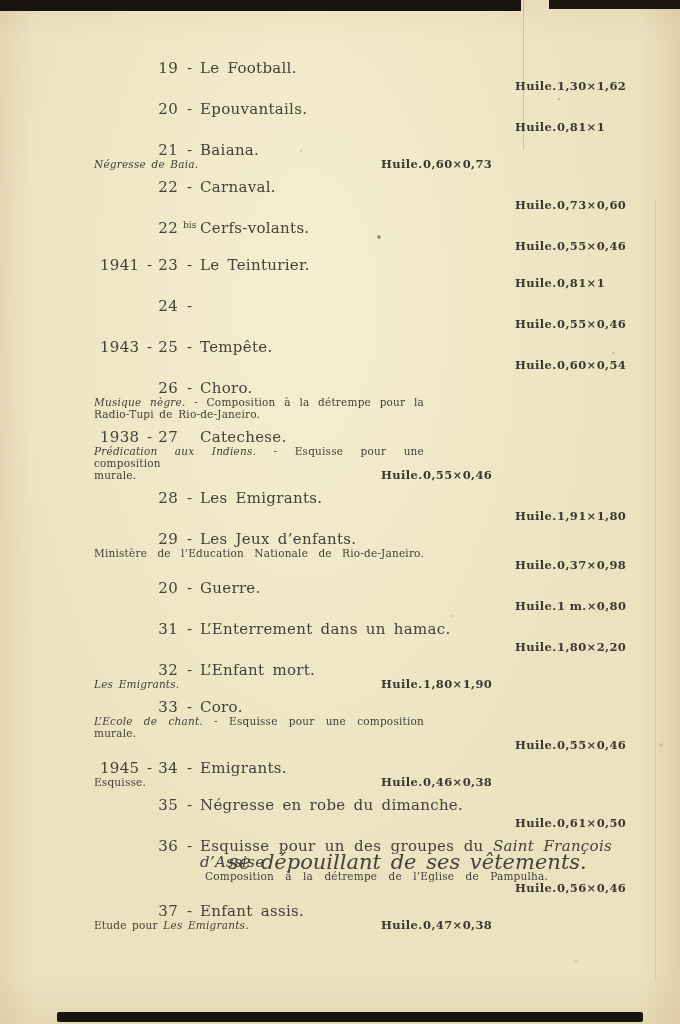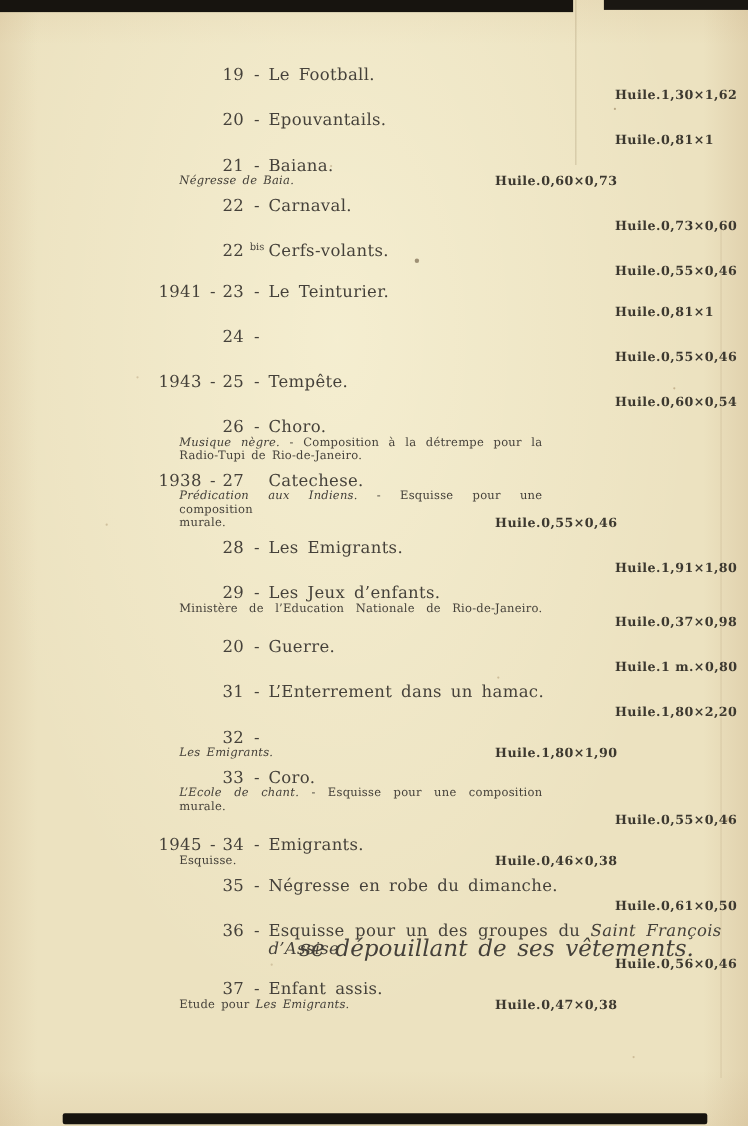--- a/index.html
+++ b/index.html
@@ -29,32 +29,32 @@
       300px 150px 0 0 rgba(150,120,80,0.35),
       612px 352px 0 0 rgba(140,110,70,0.40),
       96px 476px 0 0 rgba(150,120,80,0.35),
       660px 744px 0 1px rgba(170,135,90,0.30),
       124px 342px 0 0 rgba(150,120,80,0.30),
       452px 615px 0 0 rgba(140,110,70,0.35),
       246px 876px 0 0 rgba(150,120,80,0.30),
       575px 960px 0 0 rgba(150,120,80,0.35);
   }
   .entries{position:absolute;left:0;top:60px;right:0;}
-  .entry{position:relative;margin-bottom:9px;padding-left:44px;}
+  .entry{position:relative;margin-bottom:9px;}
   .entry.bis{margin-bottom:5px;}
   .title-line{position:relative;height:16px;font-size:15px;line-height:16px;letter-spacing:0.3px;}
   .year{position:absolute;left:100px;}
   .year-dash{position:absolute;left:147px;}
   .num{position:absolute;left:146px;width:32px;text-align:right;}
   .suffix{position:absolute;left:183px;top:-3px;font-size:9px;letter-spacing:0;}
   .dash{position:absolute;left:187px;}
   .title{position:absolute;left:200px;width:418px;display:block;word-spacing:3px;white-space:nowrap;}
   .title.justify{white-space:normal;text-align:justify;text-align-last:justify;width:412px;}
   .title2{margin-left:228px;height:16px;font-size:21px;line-height:16px;word-spacing:3px;font-style:italic;}
-  .desc{position:relative;margin-left:119px;width:330px;font-size:10.5px;line-height:12px;word-spacing:2px;letter-spacing:0.2px;}
+  .desc{position:relative;margin-left:94px;width:330px;font-size:10.5px;line-height:12px;word-spacing:2px;letter-spacing:0.2px;}
   .desc.justify{text-align:justify;text-align-last:justify;}
   .desc.wide{margin-left:205px;width:343px;}
   .desc.with-huile:last-child{margin-bottom:4px;}
   .desc i, .title2 i, .title i{font-style:italic;}
   .huile-row{position:relative;height:12px;margin-top:4px;}
   .huile-row.after-desc{margin-top:0;}
   .huile, .dims, .huile-inline, .dims-inline{
     font-weight:bold;font-size:11.5px;line-height:12px;letter-spacing:0.4px;color:#3c382f;word-spacing:normal;font-style:normal;
   }
   .huile{position:absolute;left:515px;top:0;}
@@ -221,20 +221,21 @@
         </div>
         <div class="huile-row">
           <span class="huile">Huile.</span>
           <span class="dims">1,80×2,20</span>
         </div>
       </div>
       <div class="entry">
         <div class="title-line">
           <span class="num">32</span>
           <span class="dash">-</span>
+          <span class="title"><span>L’Enfant mort.</span></span>
         </div>
         <div class="desc with-huile"><i>Les Emigrants.</i><span class="huile-inline">Huile.</span><span class="dims-inline">1,80×1,90</span></div>
       </div>
       <div class="entry">
         <div class="title-line">
           <span class="num">33</span>
           <span class="dash">-</span>
           <span class="title"><span>Coro.</span></span>
         </div>
         <div class="desc justify"><i>L’Ecole de chant.</i><span> - Esquisse pour une composition murale.</span></div>
@@ -264,20 +265,21 @@
           <span class="dims">0,61×0,50</span>
         </div>
       </div>
       <div class="entry">
         <div class="title-line">
           <span class="num">36</span>
           <span class="dash">-</span>
           <span class="title justify"><span>Esquisse pour un des groupes du </span><i>Saint François d’Assise</i></span>
         </div>
         <div class="title2"><i>se dépouillant de ses vêtements.</i></div>
+        <div class="desc justify wide"><span>Composition à la détrempe de l’Eglise de Pampulha.</span></div>
         <div class="huile-row after-desc">
           <span class="huile">Huile.</span>
           <span class="dims">0,56×0,46</span>
         </div>
       </div>
       <div class="entry">
         <div class="title-line">
           <span class="num">37</span>
           <span class="dash">-</span>
           <span class="title"><span>Enfant assis.</span></span>

